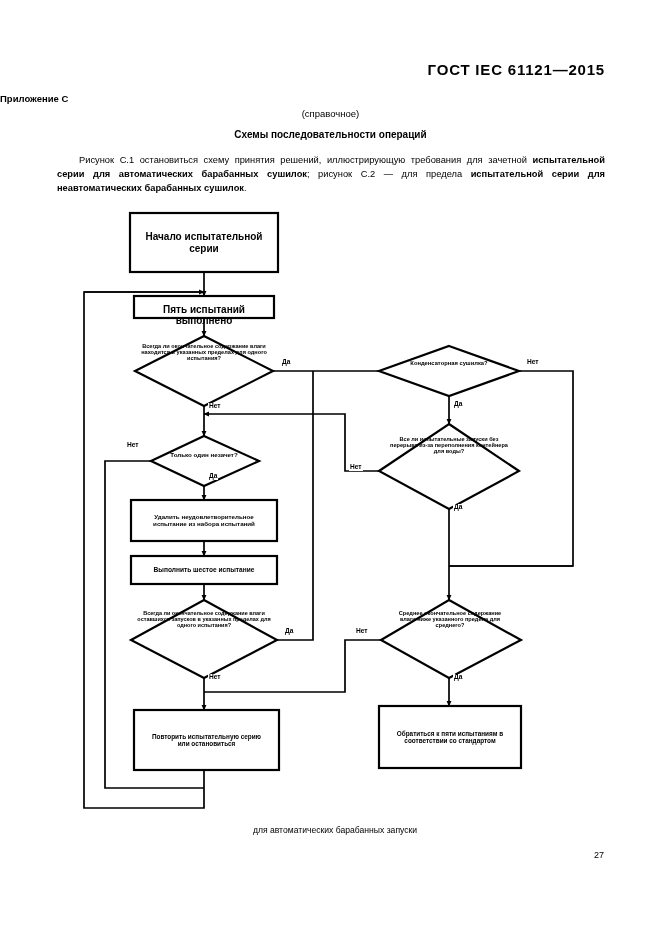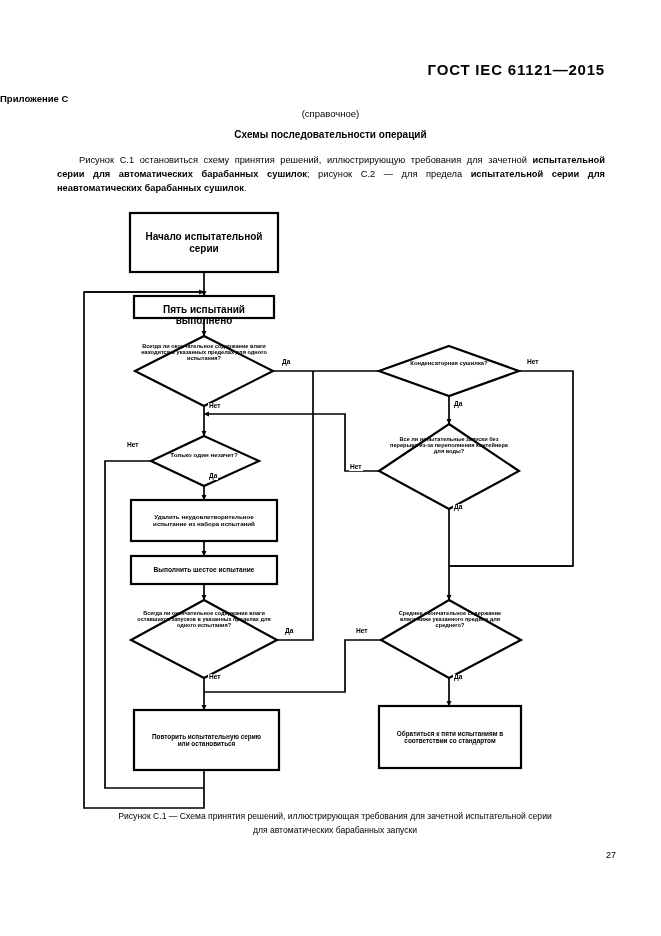--- a/index.html
+++ b/index.html
@@ -127,21 +127,20 @@
     line-height: 13.5px;
   }
 
   
   .page-number {
     position: absolute;
     left: 0; top: 850px;
     width: 604px;
     text-align: right;
     font-size: 9px;
-    margin-left: 12px;
   }
 </style>
 </head>
 <body>
 
 <div class="page">
 
   <div class="doc-header">ГОСТ IEC  61121—2015</div>
 
   <div class="annex-title">Приложение С</div>
@@ -254,19 +253,19 @@
     <div class="edge-label" style="left:208px; top:473px;">Да</div>
     <div class="edge-label" style="left:349px; top:464px;">Нет</div>
     <div class="edge-label" style="left:453px; top:504px;">Да</div>
     <div class="edge-label" style="left:284px; top:628px;">Да</div>
     <div class="edge-label" style="left:208px; top:674px;">Нет</div>
     <div class="edge-label" style="left:355px; top:628px;">Нет</div>
     <div class="edge-label" style="left:453px; top:674px;">Да</div>
   </div>
 
   <div class="fig-caption">
-    <span>Рисунок С.1 — Схема принятия решений, иллюстрирующая требования для зачетной испытательной серии</span><br>
+    <br>
     <span>для автоматических барабанных запуски</span>
   </div>
 
   <div class="page-number">27</div>
 
 </div>
 
 </body></html>

